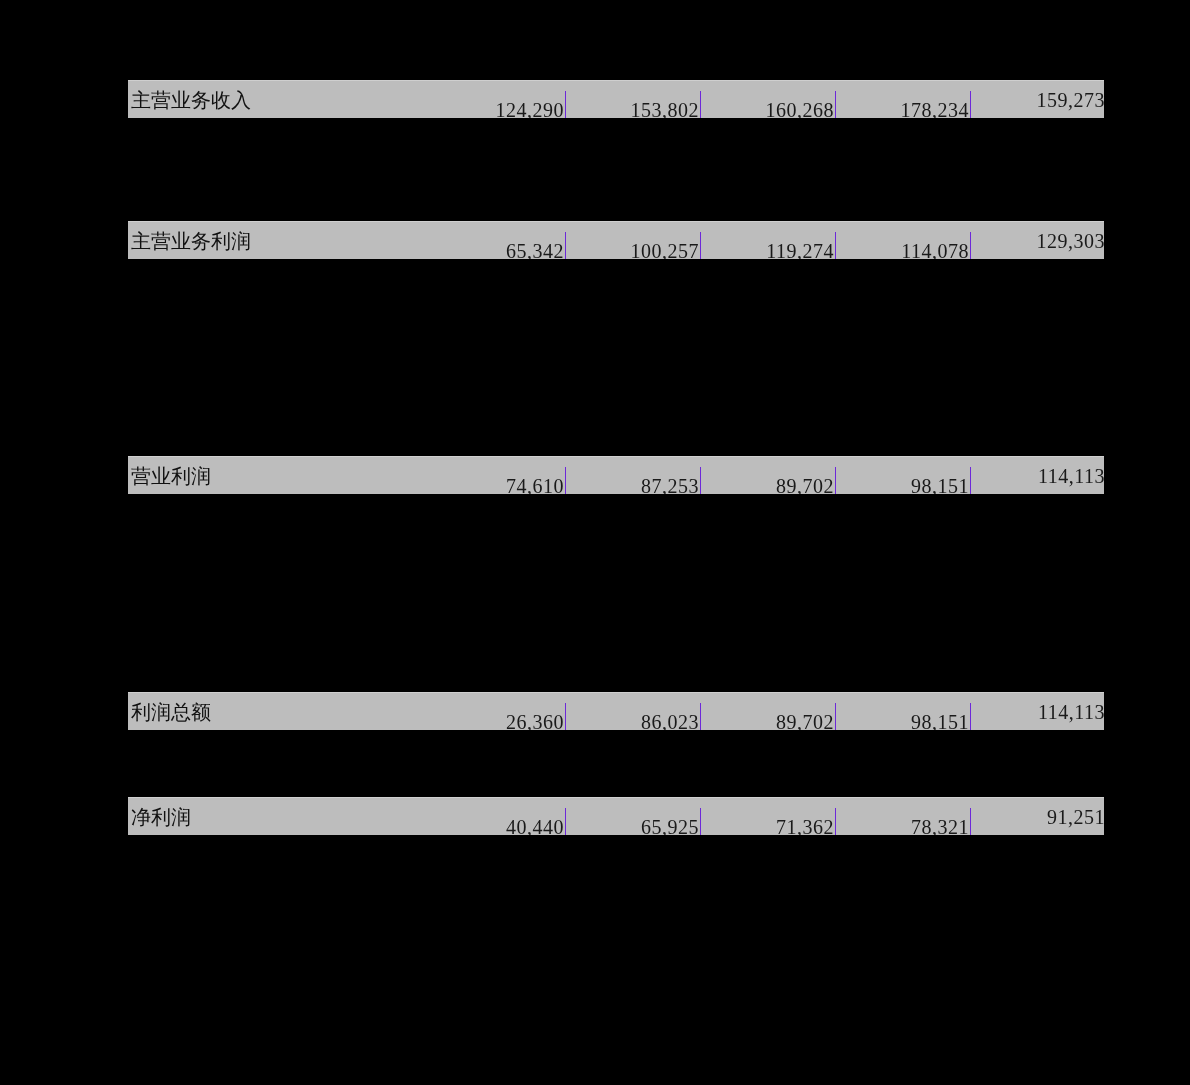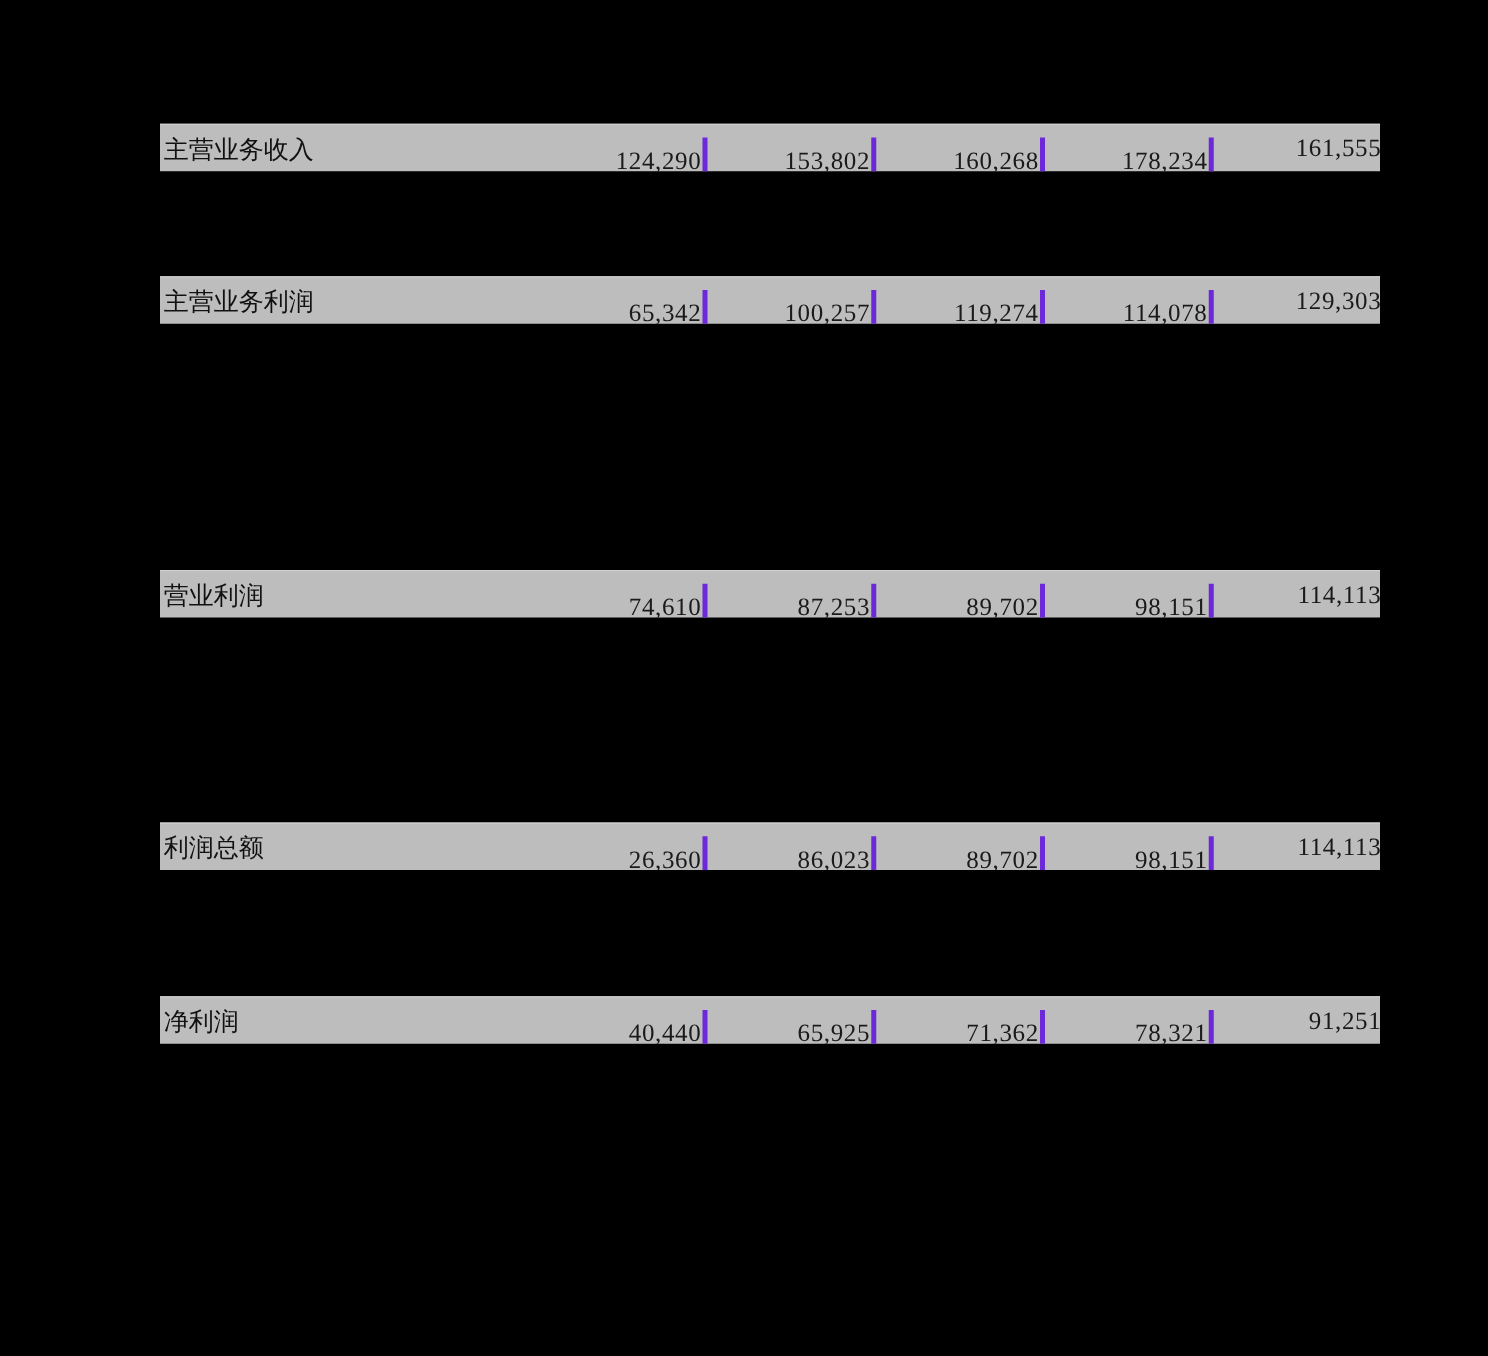--- a/index.html
+++ b/index.html
@@ -64,44 +64,44 @@
     letter-spacing: 0.5px;
     white-space: nowrap;
     box-sizing: border-box;
     height: 100%;
     display: flex;
     align-items: center;
     justify-content: flex-end;
   }
 
   .value-cell.div-right {
-    border-right: 4px solid #6d28d9;
+    border-right: 1px solid #6d28d9;
     margin-top: 20px;
   }
 
   
-  .r0 { top: 99px; }
+  .r0 { top: 80px; }
   .r1 { top: 221px; }
   .r2 { top: 456px; }
-  .r3 { top: 658px; }
+  .r3 { top: 692px; }
   .r4 { top: 797px; }
 </style>
 </head>
 <body>
 
 <div id="financial-table">
 
   <div class="table-row r0">
     <div class="row-label">主营业务收入</div>
     <div class="row-values">
       <div class="value-cell div-right">124,290</div>
       <div class="value-cell div-right">153,802</div>
       <div class="value-cell div-right">160,268</div>
       <div class="value-cell div-right">178,234</div>
-      <div class="value-cell">161,555</div>
+      <div class="value-cell">159,273</div>
     </div>
   </div>
 
   <div class="table-row r1">
     <div class="row-label">主营业务利润</div>
     <div class="row-values">
       <div class="value-cell div-right">65,342</div>
       <div class="value-cell div-right">100,257</div>
       <div class="value-cell div-right">119,274</div>
       <div class="value-cell div-right">114,078</div>

